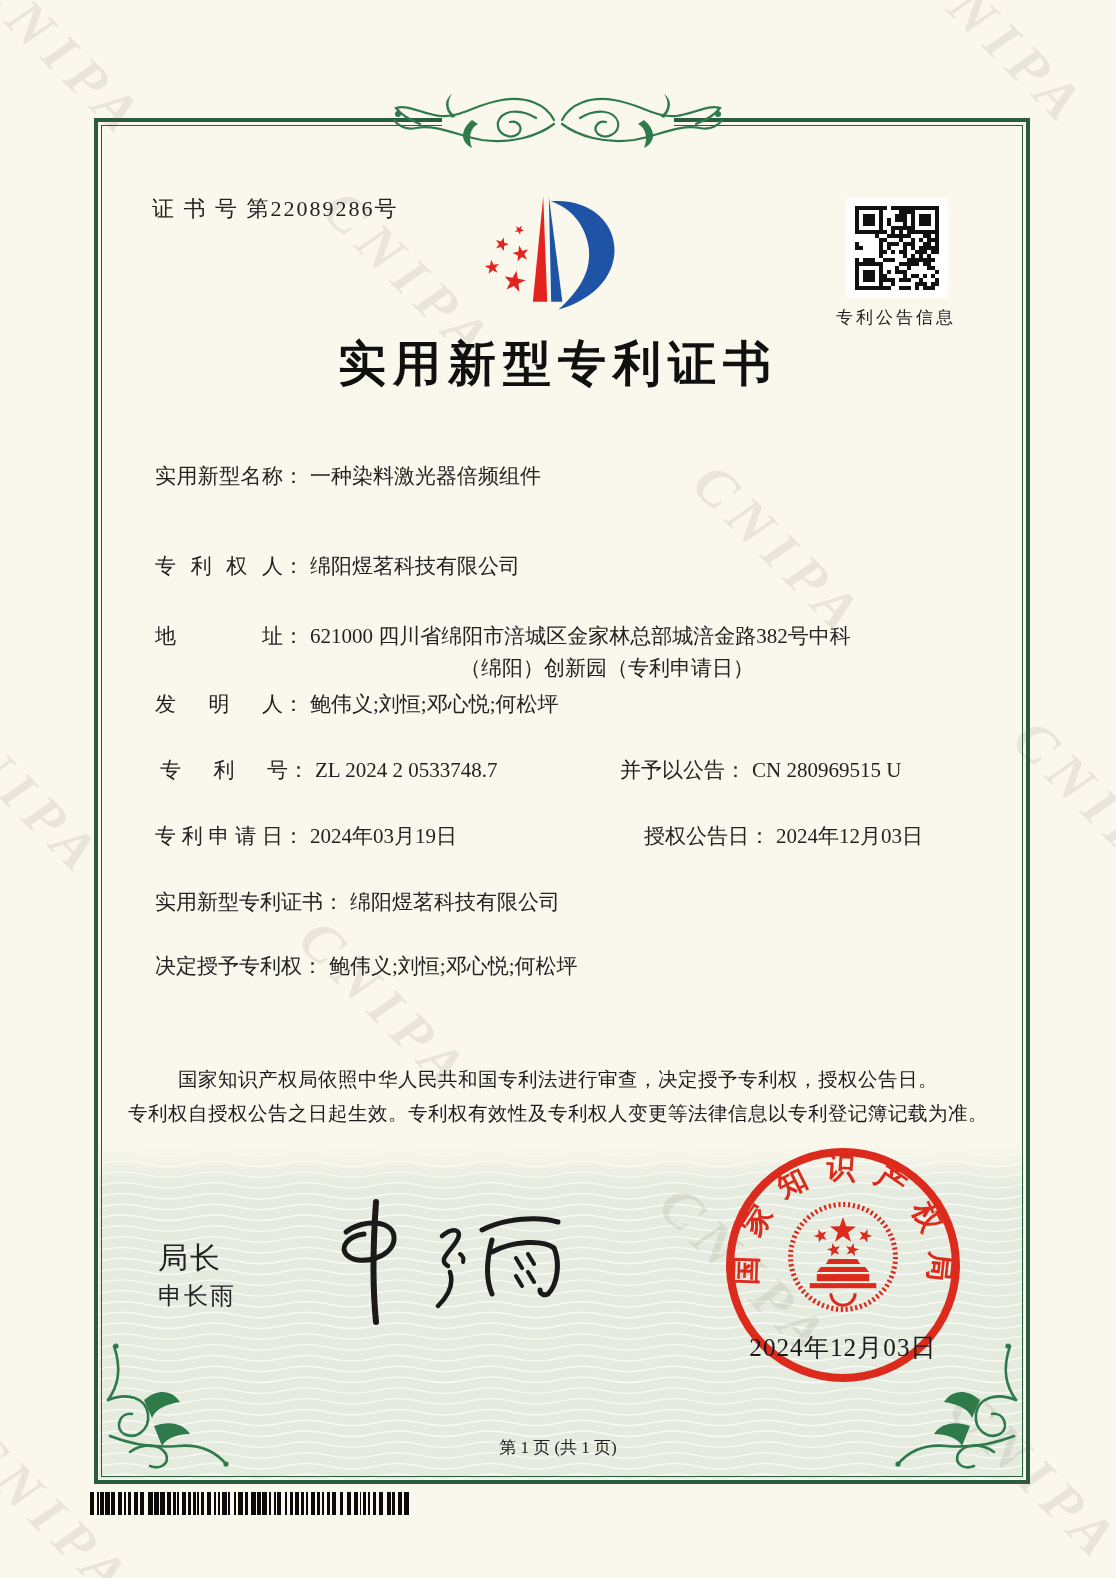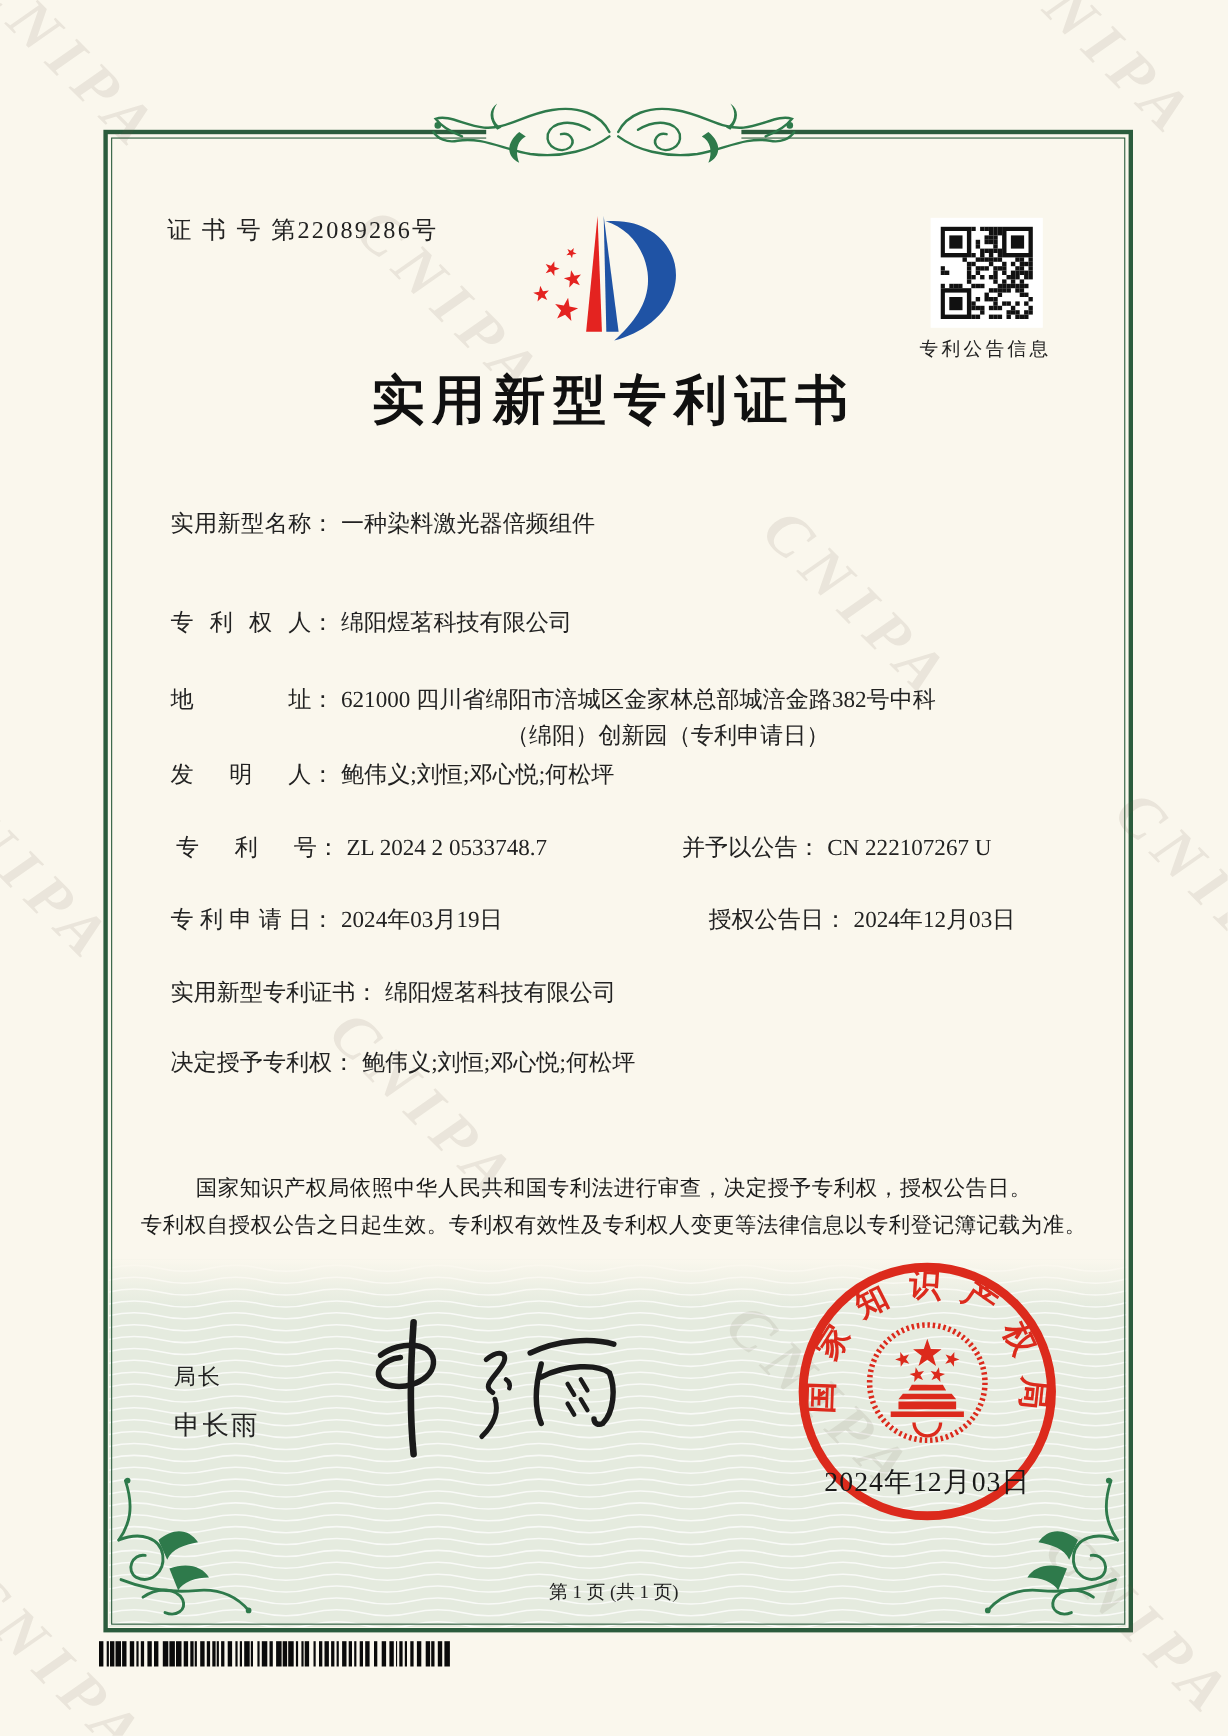--- a/index.html
+++ b/index.html
@@ -41,21 +41,21 @@
   .jlabel{display:inline-block;width:128px;text-align:justify;text-align-last:justify;vertical-align:top;}
   .val{margin-left:6px;}
   .addr2{margin-left:155px;}
   .legal{position:absolute;left:100px;width:916px;text-align:center;font-size:19.5px;z-index:5;
          color:#1c1c1c;letter-spacing:.5px;}
   
   .waves{position:absolute;left:99px;top:1145px;z-index:1;}
   .waves-fade{position:absolute;left:99px;top:1145px;width:925px;height:42px;z-index:1;
               background:linear-gradient(#faf7ed,rgba(250,247,237,0));}
   
-  .director-label{position:absolute;left:158px;top:1238px;font-size:20px;letter-spacing:2px;z-index:5;
+  .director-label{position:absolute;left:158px;top:1238px;font-size:30px;letter-spacing:2px;z-index:5;
                   font-family:"Liberation Sans","DejaVu Sans",sans-serif;}
   .director-name{position:absolute;left:158px;top:1280px;font-size:24px;letter-spacing:2px;z-index:5;
                  font-family:"Liberation Sans","DejaVu Sans",sans-serif;}
   .signature{position:absolute;left:330px;top:1196px;z-index:5;}
   .seal{position:absolute;left:722px;top:1144px;z-index:4;}
   .footer{position:absolute;left:0;top:1436px;width:1116px;text-align:center;font-size:17px;z-index:5;}
   .barcode{position:absolute;left:90px;top:1492px;height:23px;display:flex;align-items:stretch;z-index:6;}
   .barcode div{background:#0a0a0a;height:100%;flex:none;}
 </style>
 </head>
@@ -337,21 +337,21 @@
 
 <div class="row" style="top:690px" data-interactable="false">
   <span class="jlabel" data-interactable="false">发明人</span><span data-interactable="false">：</span><span class="val" data-interactable="false">鲍伟义;刘恒;邓心悦;何松坪</span>
 </div>
 
 <div class="row" style="top:756px;left:0;width:1116px" data-interactable="false">
   <span style="position:absolute;left:160px">
     <span class="jlabel" data-interactable="false">专利号</span><span data-interactable="false">：</span><span class="val" data-interactable="false">ZL 2024 2 0533748.7</span>
   </span>
   <span style="position:absolute;left:620px">
-    <span data-interactable="false">并予以公告</span><span data-interactable="false">：</span><span class="val" data-interactable="false">CN 222107267 U</span>
+    <span data-interactable="false">并予以公告</span><span data-interactable="false">：</span><span class="val" data-interactable="false">CN 280969515 U</span>
   </span>
 </div>
 
 <div class="row" style="top:822px;left:0;width:1116px" data-interactable="false">
   <span style="position:absolute;left:155px">
     <span class="jlabel" data-interactable="false">专利申请日</span><span data-interactable="false">：</span><span class="val" data-interactable="false">2024年03月19日</span>
   </span>
   <span style="position:absolute;left:644px">
     <span data-interactable="false">授权公告日</span><span data-interactable="false">：</span><span class="val" data-interactable="false">2024年12月03日</span>
   </span>

